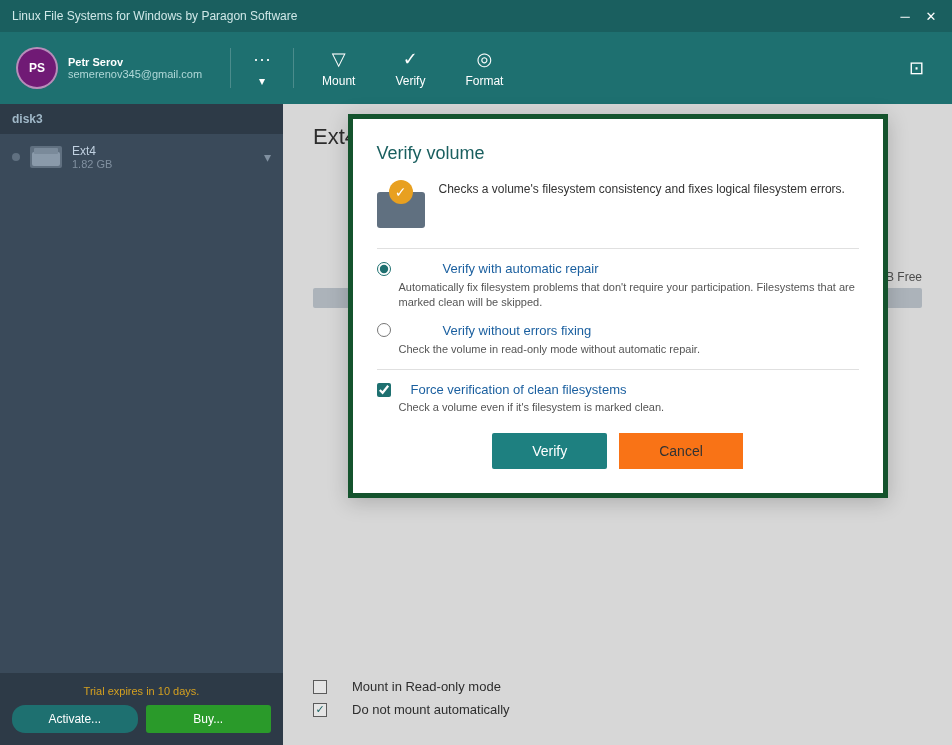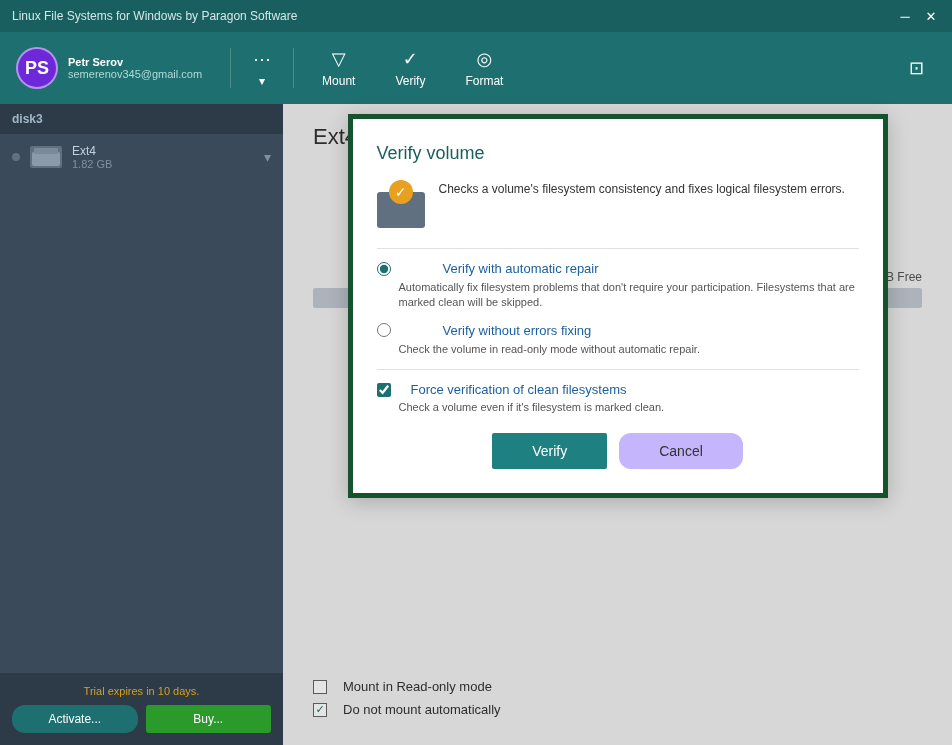--- a/index.html
+++ b/index.html
@@ -54,26 +54,26 @@
       display: flex;
       align-items: center;
       gap: 10px;
       margin-right: 20px;
     }
     .user-avatar {
       width: 42px;
       height: 42px;
       border-radius: 50%;
       border: 2px solid rgba(255,255,255,0.5);
-      background: #6d28d9;
-      display: flex;
-      align-items: center;
-      justify-content: center;
-      color: white;
-      font-size: 18px;
+      background: #701a75;
+      display: flex;
+      align-items: center;
+      justify-content: center;
+      color: white;
+      font-size: 12px;
       font-weight: bold;
     }
     .user-info { color: white; }
     .user-name { font-size: 11px; font-weight: 600; }
     .user-email { font-size: 11px; color: #b0d8d8; }
 
     .nav-separator {
       width: 1px;
       height: 40px;
       background: rgba(255,255,255,0.2);
@@ -233,21 +233,21 @@
 
     .bottom-options {
       position: absolute;
       bottom: 20px;
       left: 30px;
       right: 30px;
     }
     .checkbox-row {
       display: flex;
       align-items: center;
-      gap: 16px;
+      gap: 25px;
       margin-bottom: 8px;
       font-size: 13px;
       color: #333;
     }
     .checkbox-box {
       width: 14px;
       height: 14px;
       border: 1px solid #666;
       background: white;
       display: flex;
@@ -395,27 +395,27 @@
     .btn-verify {
       background: #1e8080;
       color: white;
       border: none;
       padding: 10px 40px;
       font-size: 14px;
       cursor: pointer;
       border-radius: 2px;
     }
     .btn-cancel {
-      background: #c4b5fd;
+      background: #f97316;
       color: #333;
       border: none;
       padding: 10px 40px;
       font-size: 14px;
       cursor: pointer;
-      border-radius: 12px;
+      border-radius: 0;
     }
 
     .divider-line {
       height: 1px;
       background: #e0e0e0;
       margin: 12px 0;
     }
   </style>
 </head>
 <body>

